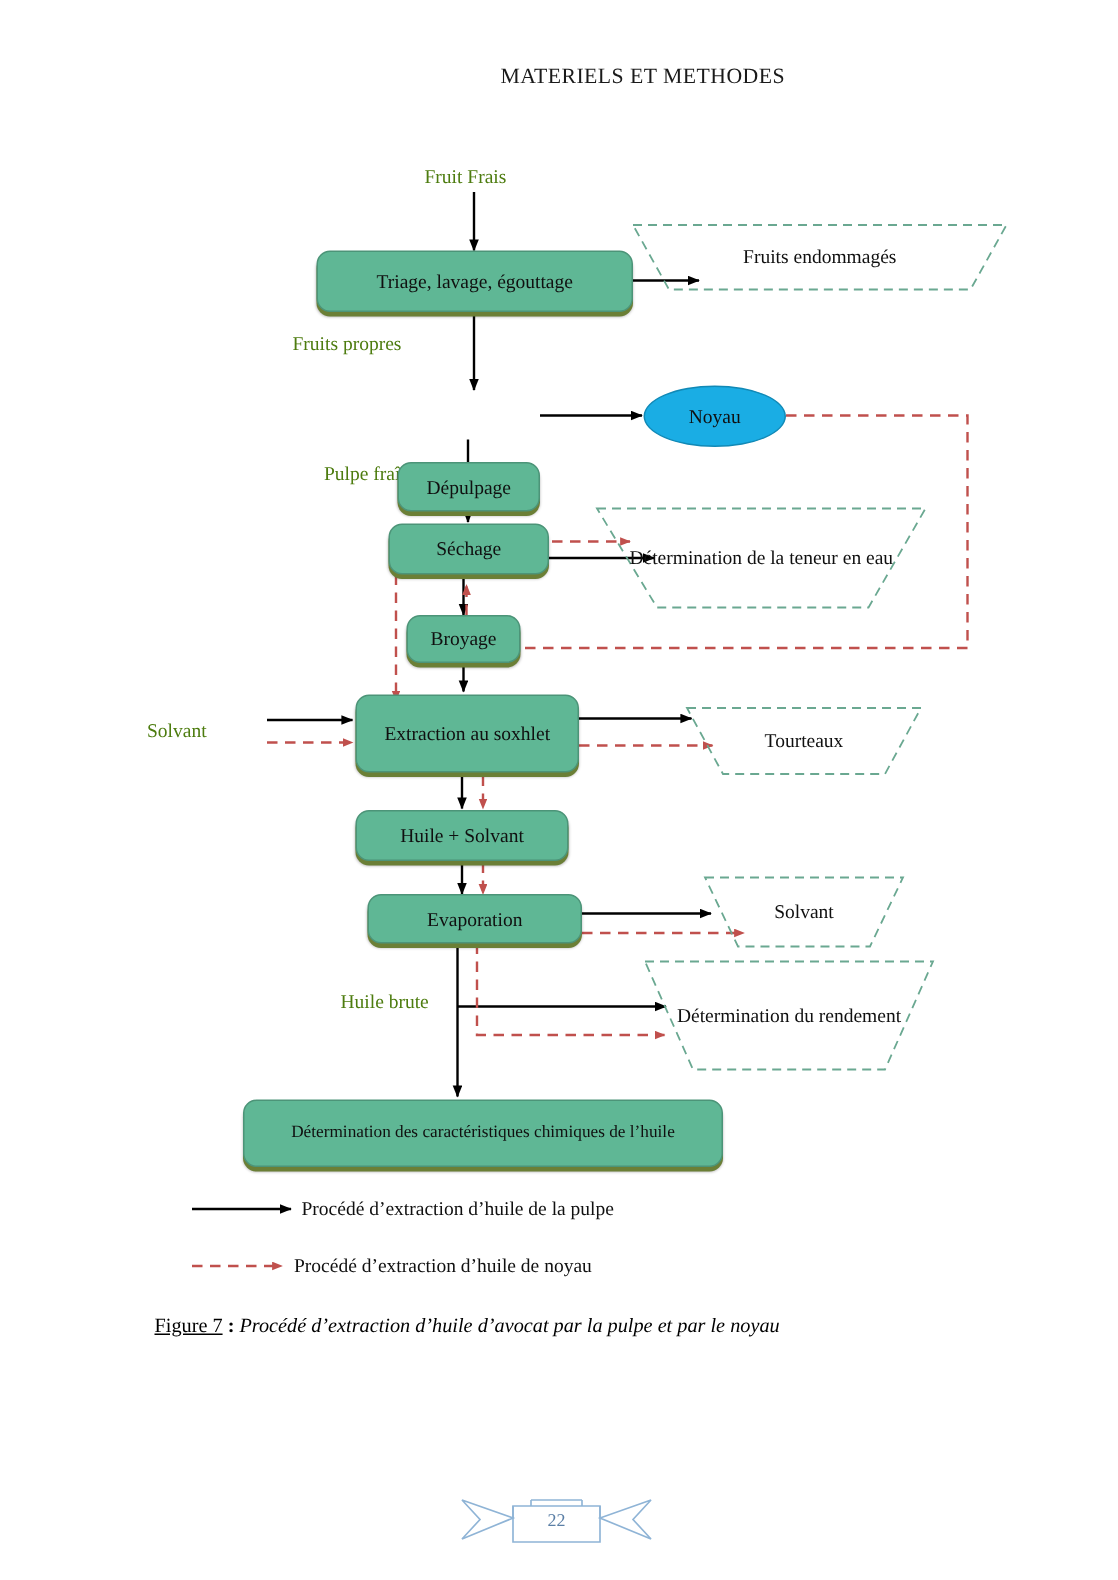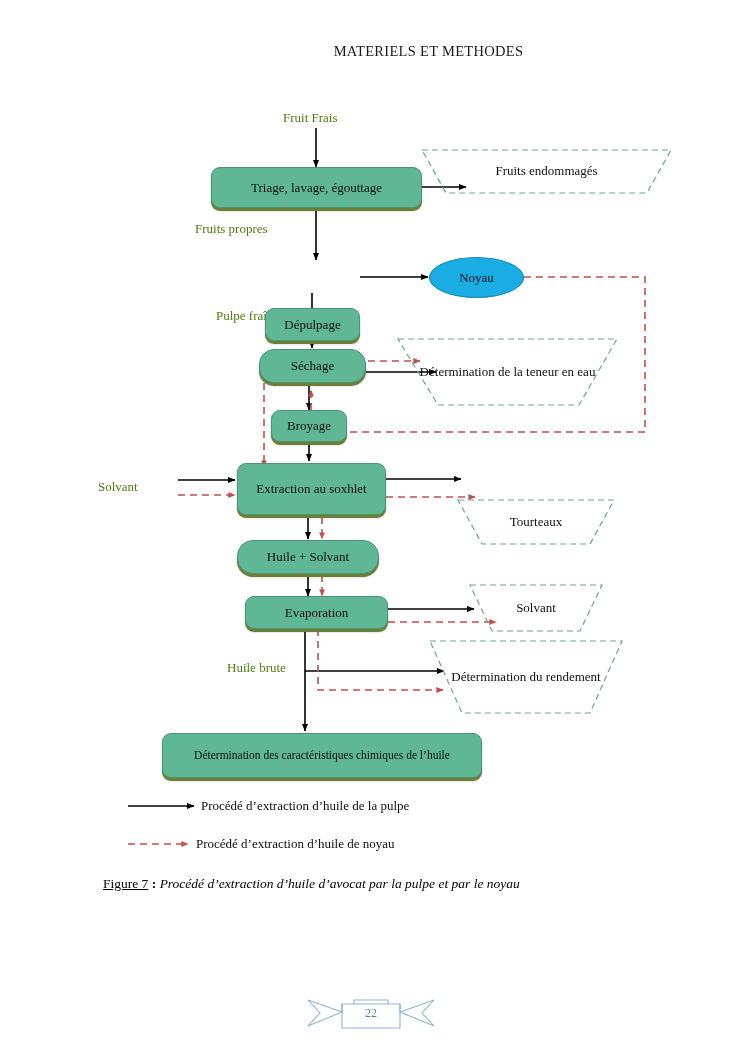--- a/index.html
+++ b/index.html
@@ -245,33 +245,33 @@
   <div class="flabel" style="left:227px; top:660px;">Huile brute</div>
 
   <div class="pbox" style="left:211px; top:167px; width:211px; height:41px;">
     <span>Triage, lavage, égouttage</span>
   </div>
 
   <div class="pbox" style="left:265px; top:260px; width:95px; height:33px;margin-top:48px;">
     <span>Dépulpage</span>
   </div>
 
-  <div class="pbox" style="left:259px; top:349px; width:107px; height:34px;border-radius:15px;">
+  <div class="pbox" style="left:259px; top:349px; width:107px; height:34px;">
     <span>Séchage</span>
   </div>
 
   <div class="pbox" style="left:271px; top:410px; width:76px; height:32px;">
     <span>Broyage</span>
   </div>
 
   <div class="pbox" style="left:237px; top:463px; width:149px; height:52px;">
     <span>Extraction au soxhlet</span>
   </div>
 
-  <div class="pbox" style="left:237px; top:540px; width:142px; height:34px;border-radius:16px;">
+  <div class="pbox" style="left:237px; top:540px; width:142px; height:34px;">
     <span>Huile + Solvant</span>
   </div>
 
   <div class="pbox" style="left:245px; top:596px; width:143px; height:33px;">
     <span>Evaporation</span>
   </div>
 
   <div class="pbox small" style="left:162px; top:733px; width:320px; height:45px; padding:16px 18px;">
     <span>Détermination des caractéristiques chimiques de l’huile</span>
   </div>
@@ -287,21 +287,21 @@
     <span>Fruits endommagés</span>
   </div>
 
   <div class="trap" style="left:396px; top:337px; width:223px; height:70px;">
     <svg viewBox="0 0 223 70" preserveAspectRatio="none">
       <path d="M2,2 L221,2 L183,68 L42,68 Z" fill="none" stroke="#6aa891" stroke-width="1.2" stroke-dasharray="6,4"></path>
     </svg>
     <span>Détermination de la teneur en eau</span>
   </div>
 
-  <div class="trap" style="left:456px; top:498px; width:160px; height:48px;">
+  <div class="trap" style="left:456px; top:470px; width:160px; height:48px;">
     <svg viewBox="0 0 160 48" preserveAspectRatio="none">
       <path d="M2,2 L158,2 L134,46 L26,46 Z" fill="none" stroke="#6aa891" stroke-width="1.2" stroke-dasharray="6,4"></path>
     </svg>
     <span>Tourteaux</span>
   </div>
 
   <div class="trap" style="left:468px; top:583px; width:136px; height:50px;">
     <svg viewBox="0 0 136 50" preserveAspectRatio="none">
       <path d="M2,2 L134,2 L112,48 L24,48 Z" fill="none" stroke="#6aa891" stroke-width="1.2" stroke-dasharray="6,4"></path>
     </svg>

